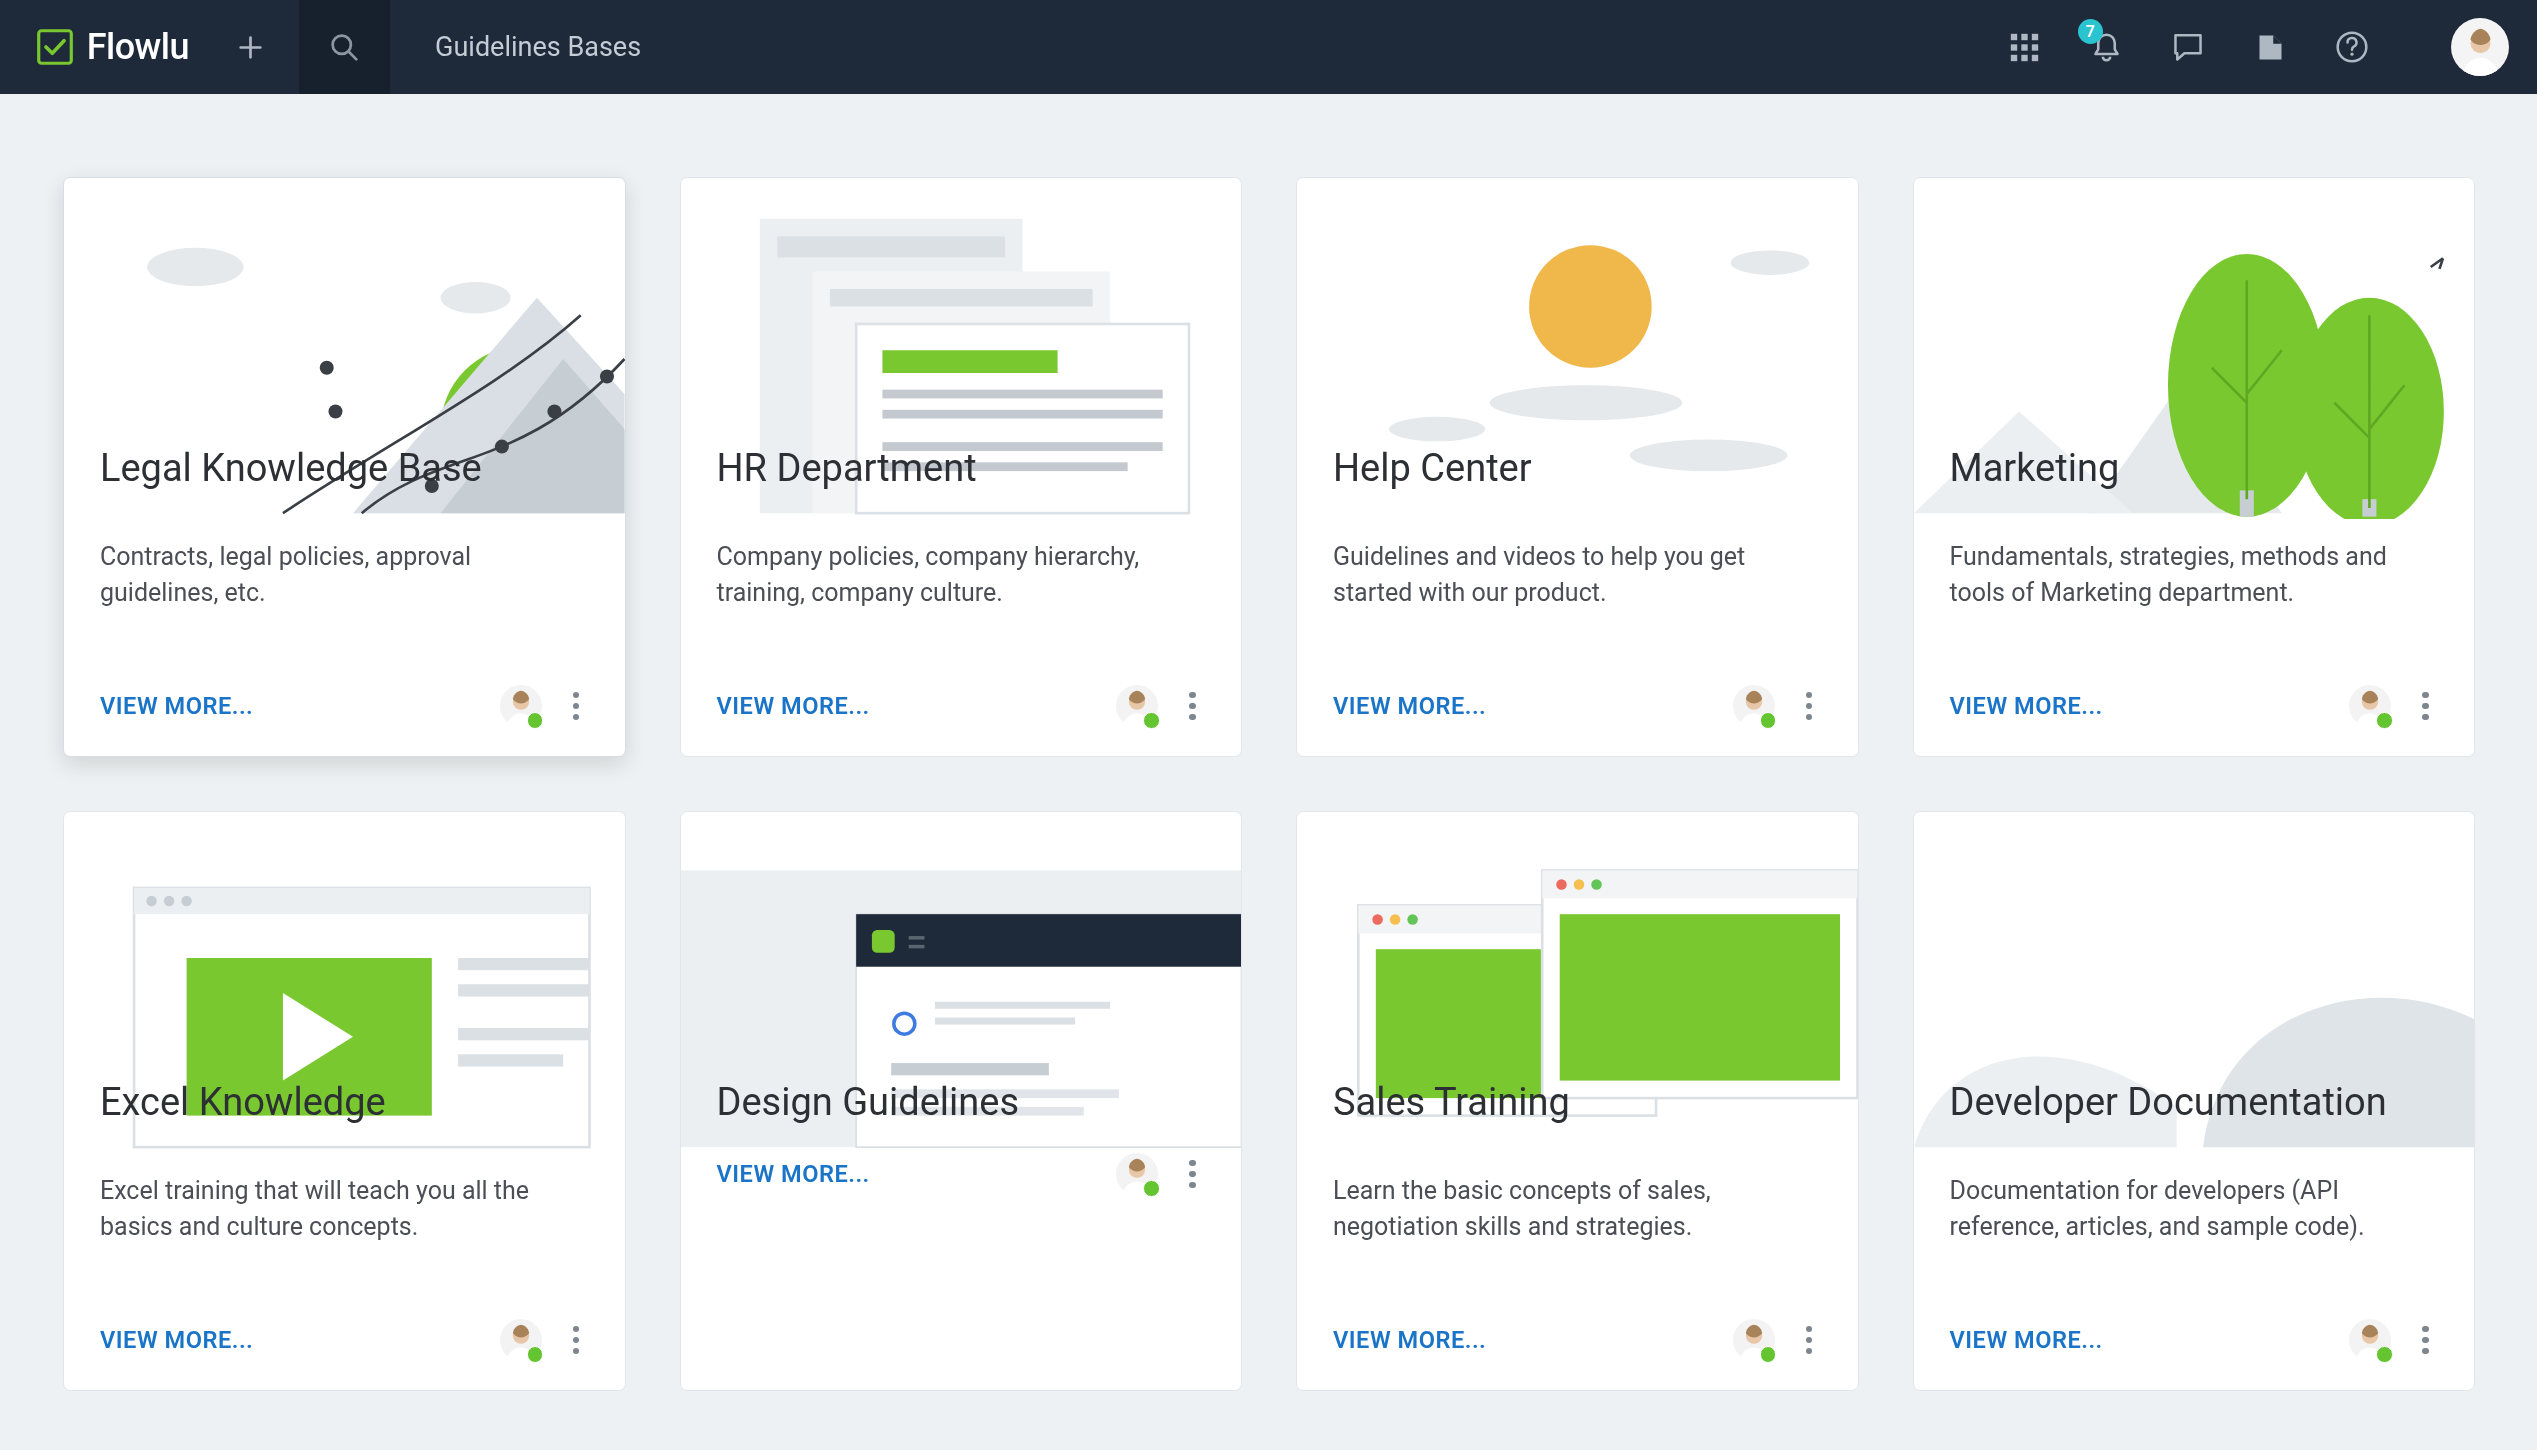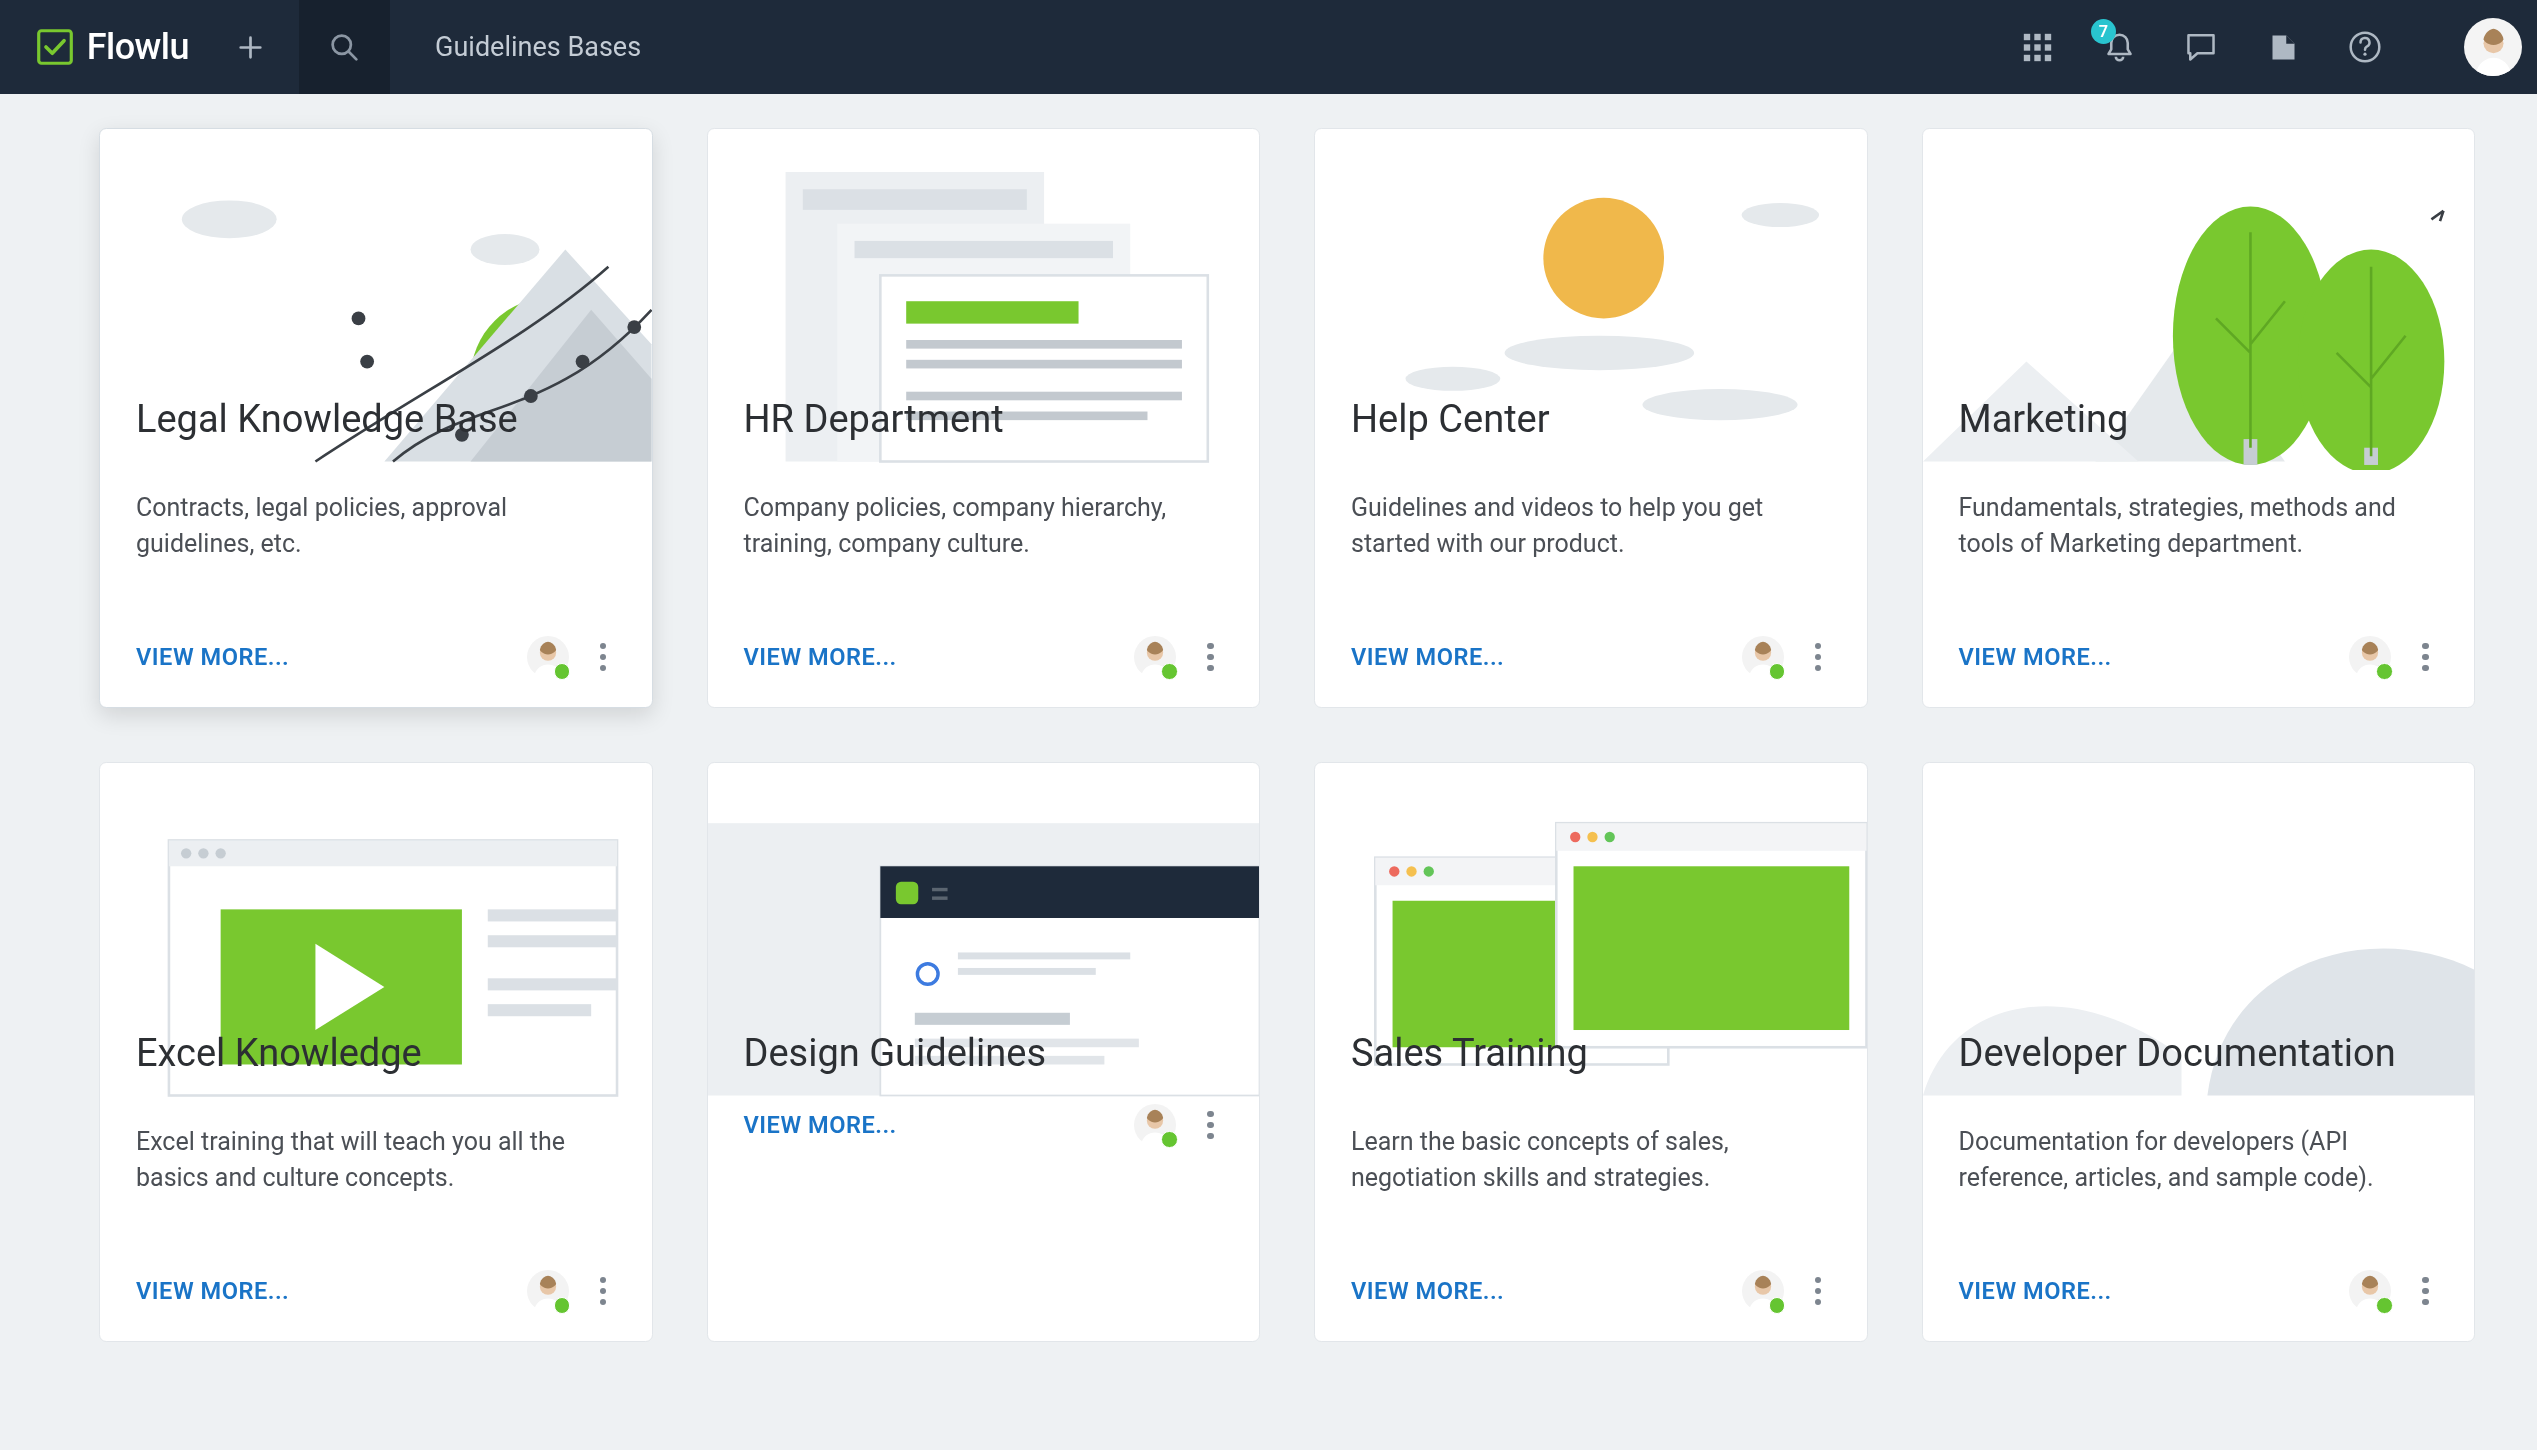--- a/index.html
+++ b/index.html
@@ -10,21 +10,21 @@
   height: 1450px;
   overflow: hidden;
   transform-origin: top left;
 }
 .topbar {
   height: 94px;
   background: #1e2a3a;
   display: flex;
   align-items: center;
   color: #aeb8c3;
-  padding: 0 16px 0 0;
+  padding: 0 29px 0 0;
 }
 .logo-wrap {
   display: flex;
   align-items: center;
   gap: 12.7px;
   padding-left: 36px;
 }
 .logo-text {
   font-size: 36px;
   font-weight: 500;
@@ -77,22 +77,21 @@
   width: 58px; height: 58px; border-radius: 50%;
   background: #f4f4f4;
   margin-left: 36px;
   cursor: pointer;
   overflow:hidden;
   display:flex; align-items:flex-end; justify-content:center;
 }
 .avatar svg { width: 51px; height: 51px; }
 
 .content {
-  padding: 34px 63px 36px 63px;
-  margin-left: 36px;
+  padding: 83px 63px 36px 63px;
 }
 .grid {
   display: grid;
   grid-template-columns: repeat(4, 1fr);
   gap: 54px;
 }
 .card {
   background: #fff;
   border: 0.9px solid #e2e6ea;
   border-radius: 7.3px;

